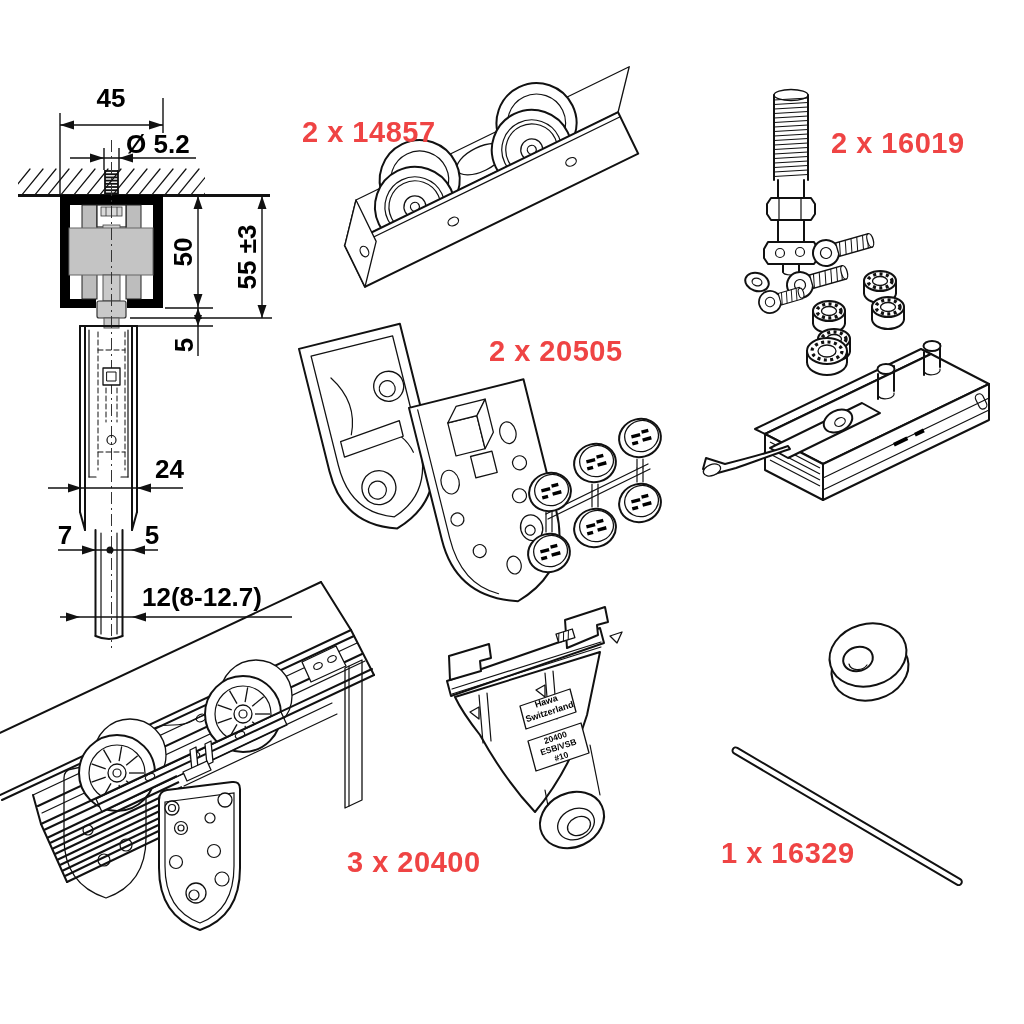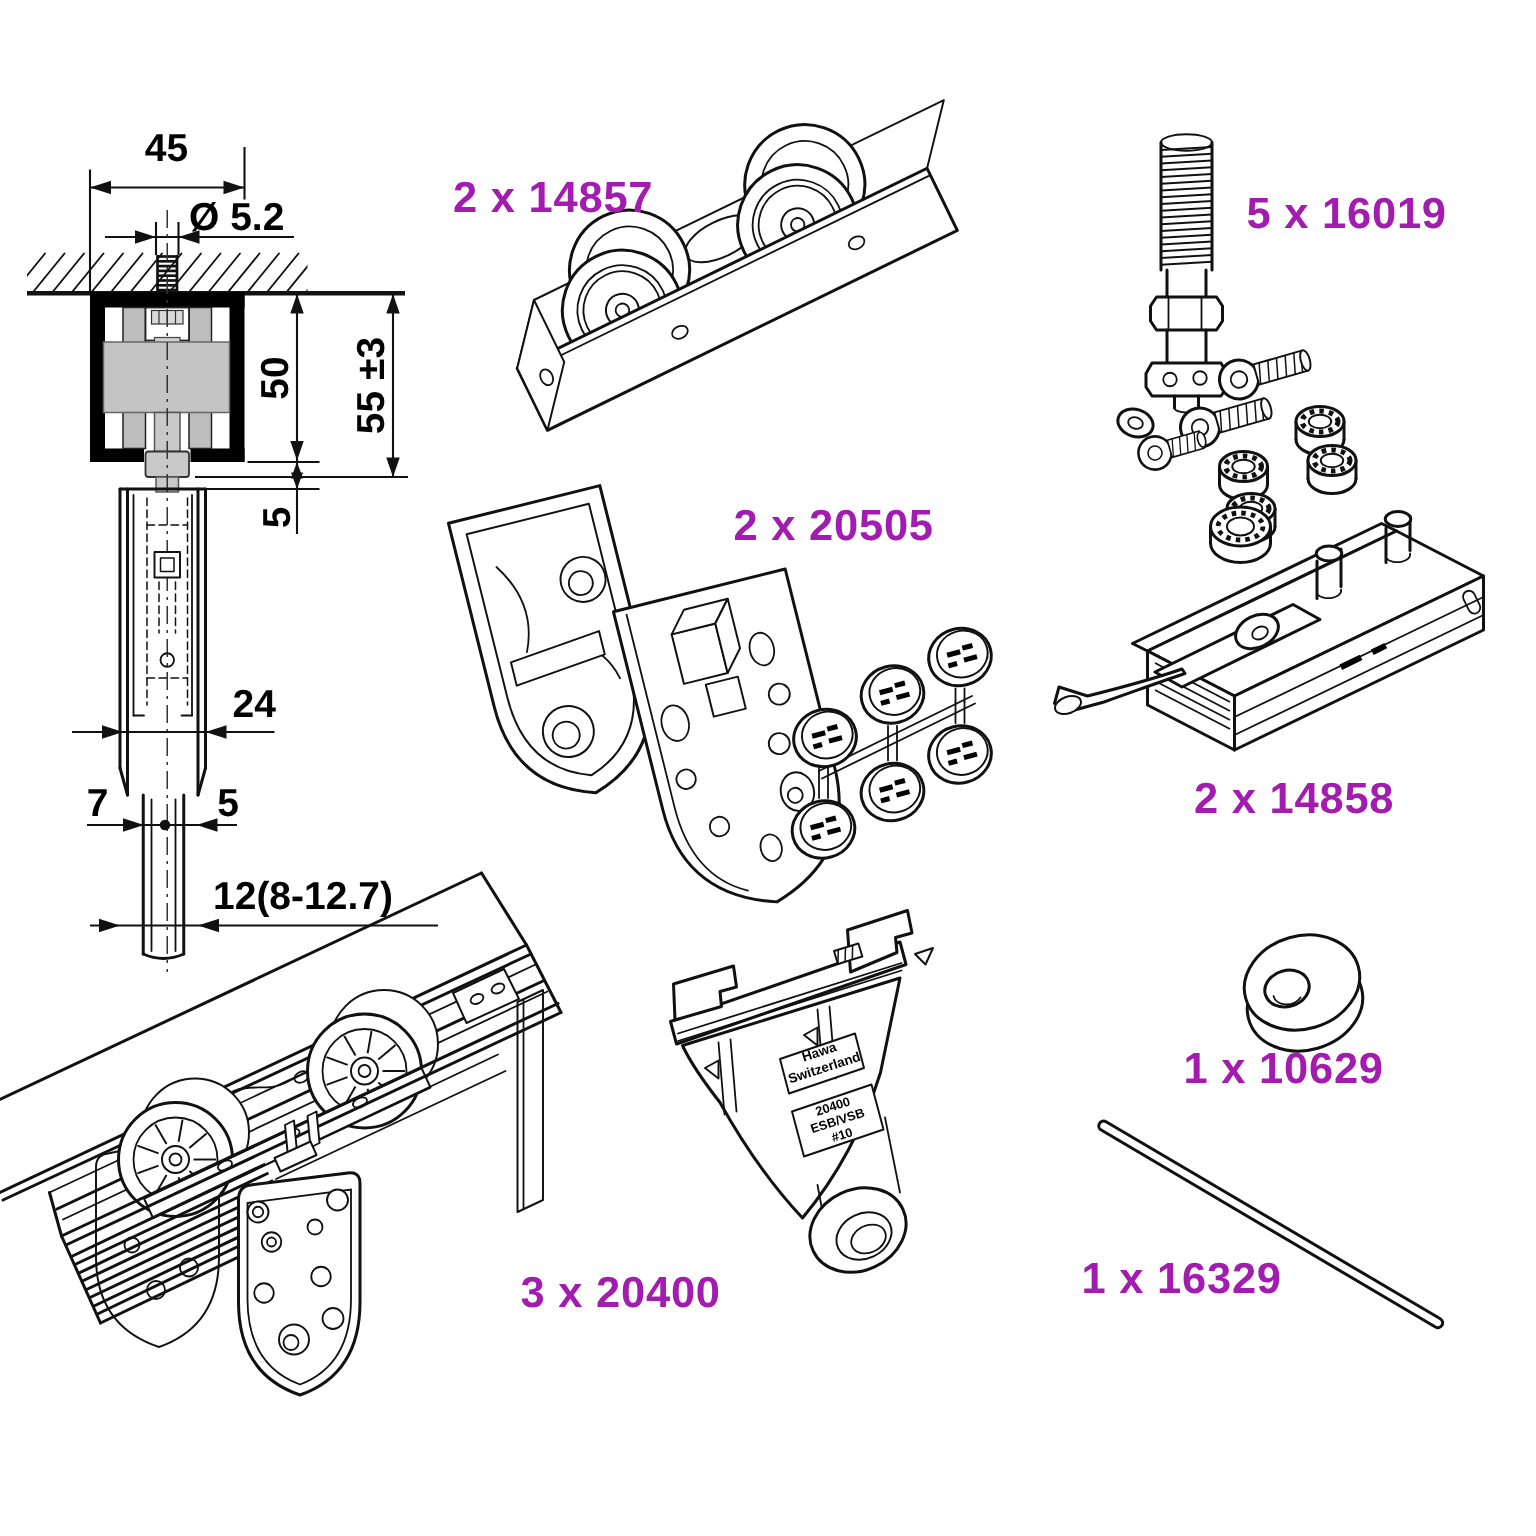--- a/index.html
+++ b/index.html
@@ -2,21 +2,21 @@
 <html><head>
 <meta charset="utf-8">
 <style>
   html,body { margin:0; padding:0; background:#fff; }
   .canvas {
     position:relative; width:1024px; height:1024px; background:#ffffff;
     font-family:"Liberation Sans", sans-serif; overflow:hidden;
   }
   .canvas svg { position:absolute; overflow:visible; }
   .plabel {
-    position:absolute; font-weight:bold; font-size:29px; color:#a21caf;
+    position:absolute; font-weight:bold; font-size:29px; color:#ef4444;
     letter-spacing:0.5px; white-space:nowrap;
   }
   .ln  { fill:none; stroke:#111; stroke-width:2; stroke-linecap:round; stroke-linejoin:round; }
   .lnt { fill:none; stroke:#111; stroke-width:1.2; stroke-linecap:round; }
   .wh  { fill:#fff; stroke:#111; stroke-width:2;   stroke-linejoin:round; }
   .wh1 { fill:#fff; stroke:#111; stroke-width:1.3; stroke-linejoin:round; }
   .dimline { stroke:#111; stroke-width:1.4; fill:none; }
   .arrow   { fill:#111; stroke:none; }
   .dimtext { font-family:"Liberation Sans",sans-serif; font-weight:bold; font-size:26px; fill:#000; }
   .tinytext { font-family:"Liberation Sans",sans-serif; font-weight:bold; fill:#000; }
@@ -650,20 +650,18 @@
     </g>
   </svg>
 
   <svg style="left:710px;top:730px" width="270" height="170" viewBox="710 730 270 170">
     <g transform="translate(733,749) rotate(30.5)">
       <rect class="wh" x="0" y="-3.2" width="265" height="6.4" rx="3.2"></rect>
     </g>
   </svg>
 
   <div class="plabel" style="left:302px;top:116px">2 x 14857</div>
-  <div class="plabel" style="left:831px;top:127px">5 x 16019</div>
+  <div class="plabel" style="left:831px;top:127px">2 x 16019</div>
   <div class="plabel" style="left:489px;top:335px">2 x 20505</div>
-  <div class="plabel" style="left:796px;top:517px">2 x 14858</div>
   <div class="plabel" style="left:347px;top:846px">3 x 20400</div>
-  <div class="plabel" style="left:789px;top:697px">1 x 10629</div>
   <div class="plabel" style="left:721px;top:837px">1 x 16329</div>
 
 </div>
 
 </body></html>

